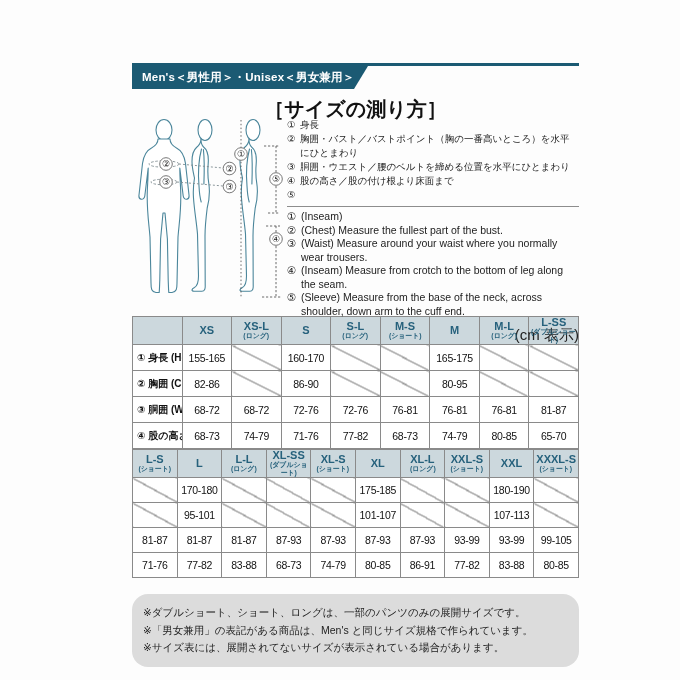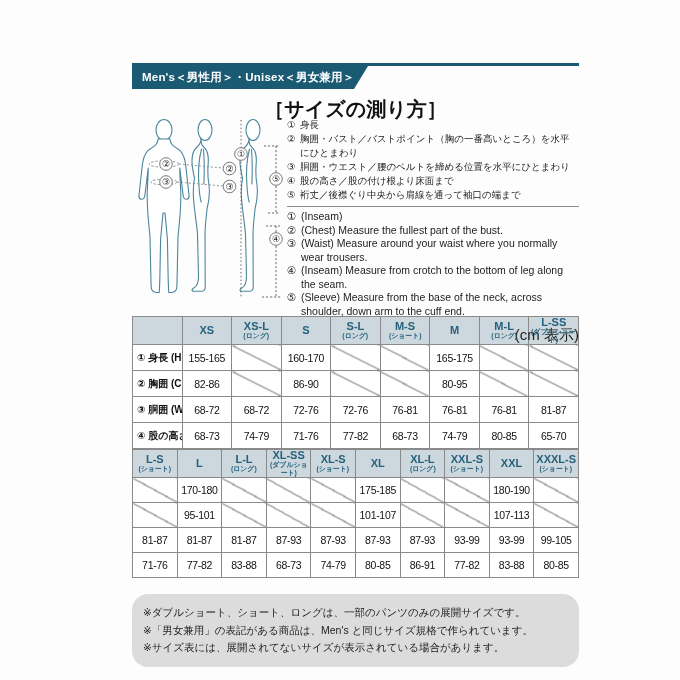--- a/index.html
+++ b/index.html
@@ -167,21 +167,20 @@
         <li>
             <span class="num">③</span>
             <span class="txt">胴囲・ウエスト／腰のベルトを締める位置を水平にひとまわり</span>
           </li>
         <li>
             <span class="num">④</span>
             <span class="txt">股の高さ／股の付け根より床面まで</span>
           </li>
         <li>
             <span class="num">⑤</span>
-            <span class="txt">裄丈／後襟ぐり中央から肩線を通って袖口の端まで</span>
           </li>
       </ul>
       <hr class="instr-sep">
       <ul class="instr en">
         <li>
             <span class="num">①</span>
             <span class="txt">(Inseam)</span>
           </li>
         <li>
             <span class="num">②</span>

